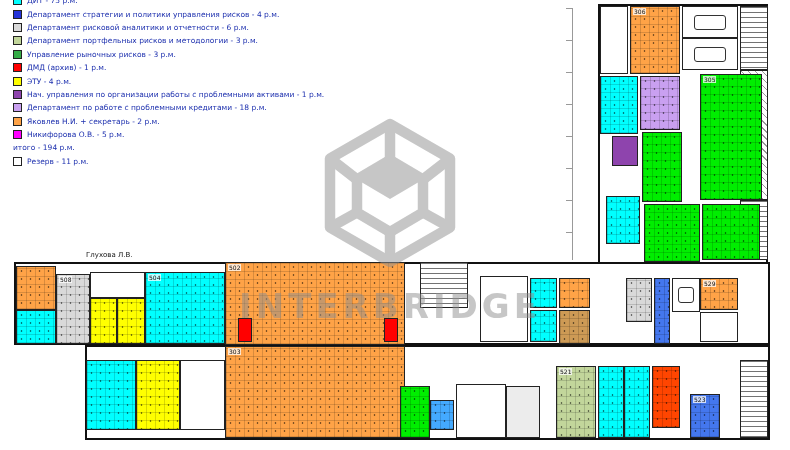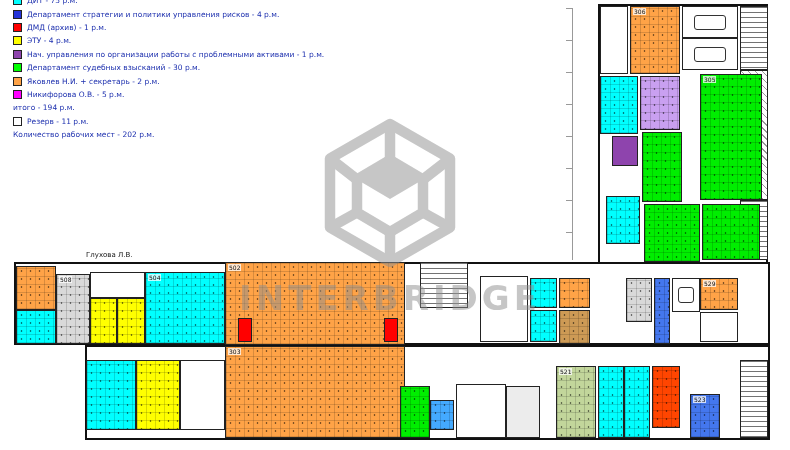--- a/index.html
+++ b/index.html
@@ -33,21 +33,21 @@
   .stairs{ background-image:repeating-linear-gradient(180deg, rgba(0,0,0,.55) 0 1px, transparent 1px 5px); }
   .hatch { background-image:repeating-linear-gradient(45deg,  rgba(0,0,0,.40) 0 1px, transparent 1px 5px); }
   .table-sym { position:absolute; left:20%; top:25%; width:60%; height:50%;
                border:1px solid #333; border-radius:3px; background:#fff; }
   .plan-label { position:absolute; font-size:7px; color:#111; white-space:nowrap; z-index:12; }
 
   
   #watermark { position:absolute; left:230px; top:118px; width:320px; text-align:center;
                z-index:20; opacity:.5; pointer-events:none; }
   #watermark svg { display:block; margin:0 auto; }
-  #wm-text { font-size:34px; font-weight:bold; color:#8f8f8f; letter-spacing:4px; margin-top:10px; }
+  #wm-text { font-size:34px; font-weight:bold; color:#8f8f8f; letter-spacing:4px; margin-top:18px; }
 
   
   #legend { position:absolute; left:13px; top:-6px; z-index:30; }
   .legend-row { display:flex; align-items:center; height:13.4px; }
   .legend-swatch { width:9px; height:9px; border:1px solid #222; margin-right:5px; flex:0 0 9px; }
   .legend-label { font-size:7.5px; color:#1c2fae; white-space:nowrap; }
 </style>
 </head>
 <body>
 
@@ -152,48 +152,57 @@
   <div id="legend">
       <div class="legend-row">
         <span class="legend-swatch" style="background-color: rgb(0, 255, 255);"></span>
         <span class="legend-label">ДИТ - 75 р.м.</span>
       </div>
       <div class="legend-row">
         <span class="legend-swatch" style="background-color: rgb(36, 51, 217);"></span>
         <span class="legend-label">Департамент стратегии и политики управления рисков - 4 р.м.</span>
       </div>
       <div class="legend-row">
+        <span class="legend-swatch" style="background-color: rgb(217, 217, 217);"></span>
+        <span class="legend-label">Департамент рисковой аналитики и отчетности - 6 р.м.</span>
+      </div>
+      <div class="legend-row">
+        <span class="legend-swatch" style="background-color: rgb(194, 214, 155);"></span>
+        <span class="legend-label">Департамент портфельных рисков и методологии - 3 р.м.</span>
+      </div>
+      <div class="legend-row">
+        <span class="legend-swatch" style="background-color: rgb(53, 172, 71);"></span>
+        <span class="legend-label">Управление рыночных рисков - 3 р.м.</span>
+      </div>
+      <div class="legend-row">
         <span class="legend-swatch" style="background-color: rgb(255, 0, 0);"></span>
         <span class="legend-label">ДМД (архив) - 1 р.м.</span>
       </div>
       <div class="legend-row">
         <span class="legend-swatch" style="background-color: rgb(255, 255, 0);"></span>
         <span class="legend-label">ЭТУ - 4 р.м.</span>
       </div>
       <div class="legend-row">
         <span class="legend-swatch" style="background-color: rgb(142, 68, 173);"></span>
         <span class="legend-label">Нач. управления по организации работы с проблемными активами - 1 р.м.</span>
       </div>
       <div class="legend-row">
-        <span class="legend-swatch" style="background-color: rgb(0, 255, 0);"></span>
-        <span class="legend-label">Департамент судебных взысканий - 30 р.м.</span>
+        <span class="legend-swatch" style="background-color: rgb(201, 160, 240);"></span>
+        <span class="legend-label">Департамент по работе с проблемными кредитами - 18 р.м.</span>
       </div>
       <div class="legend-row">
         <span class="legend-swatch" style="background-color: rgb(255, 163, 71);"></span>
         <span class="legend-label">Яковлев Н.И. + секретарь - 2 р.м.</span>
       </div>
       <div class="legend-row">
         <span class="legend-swatch" style="background-color: rgb(255, 0, 255);"></span>
         <span class="legend-label">Никифорова О.В. - 5 р.м.</span>
       </div>
       <div class="legend-row">
         <span class="legend-label">итого - 194 р.м.</span>
       </div>
       <div class="legend-row">
         <span class="legend-swatch" style="background-color: rgb(255, 255, 255);"></span>
         <span class="legend-label">Резерв - 11 р.м.</span>
       </div>
-      <div class="legend-row">
-        <span class="legend-label">Количество рабочих мест - 202 р.м.</span>
-      </div>
     </div>
 
 </div>
 
 </body></html>

